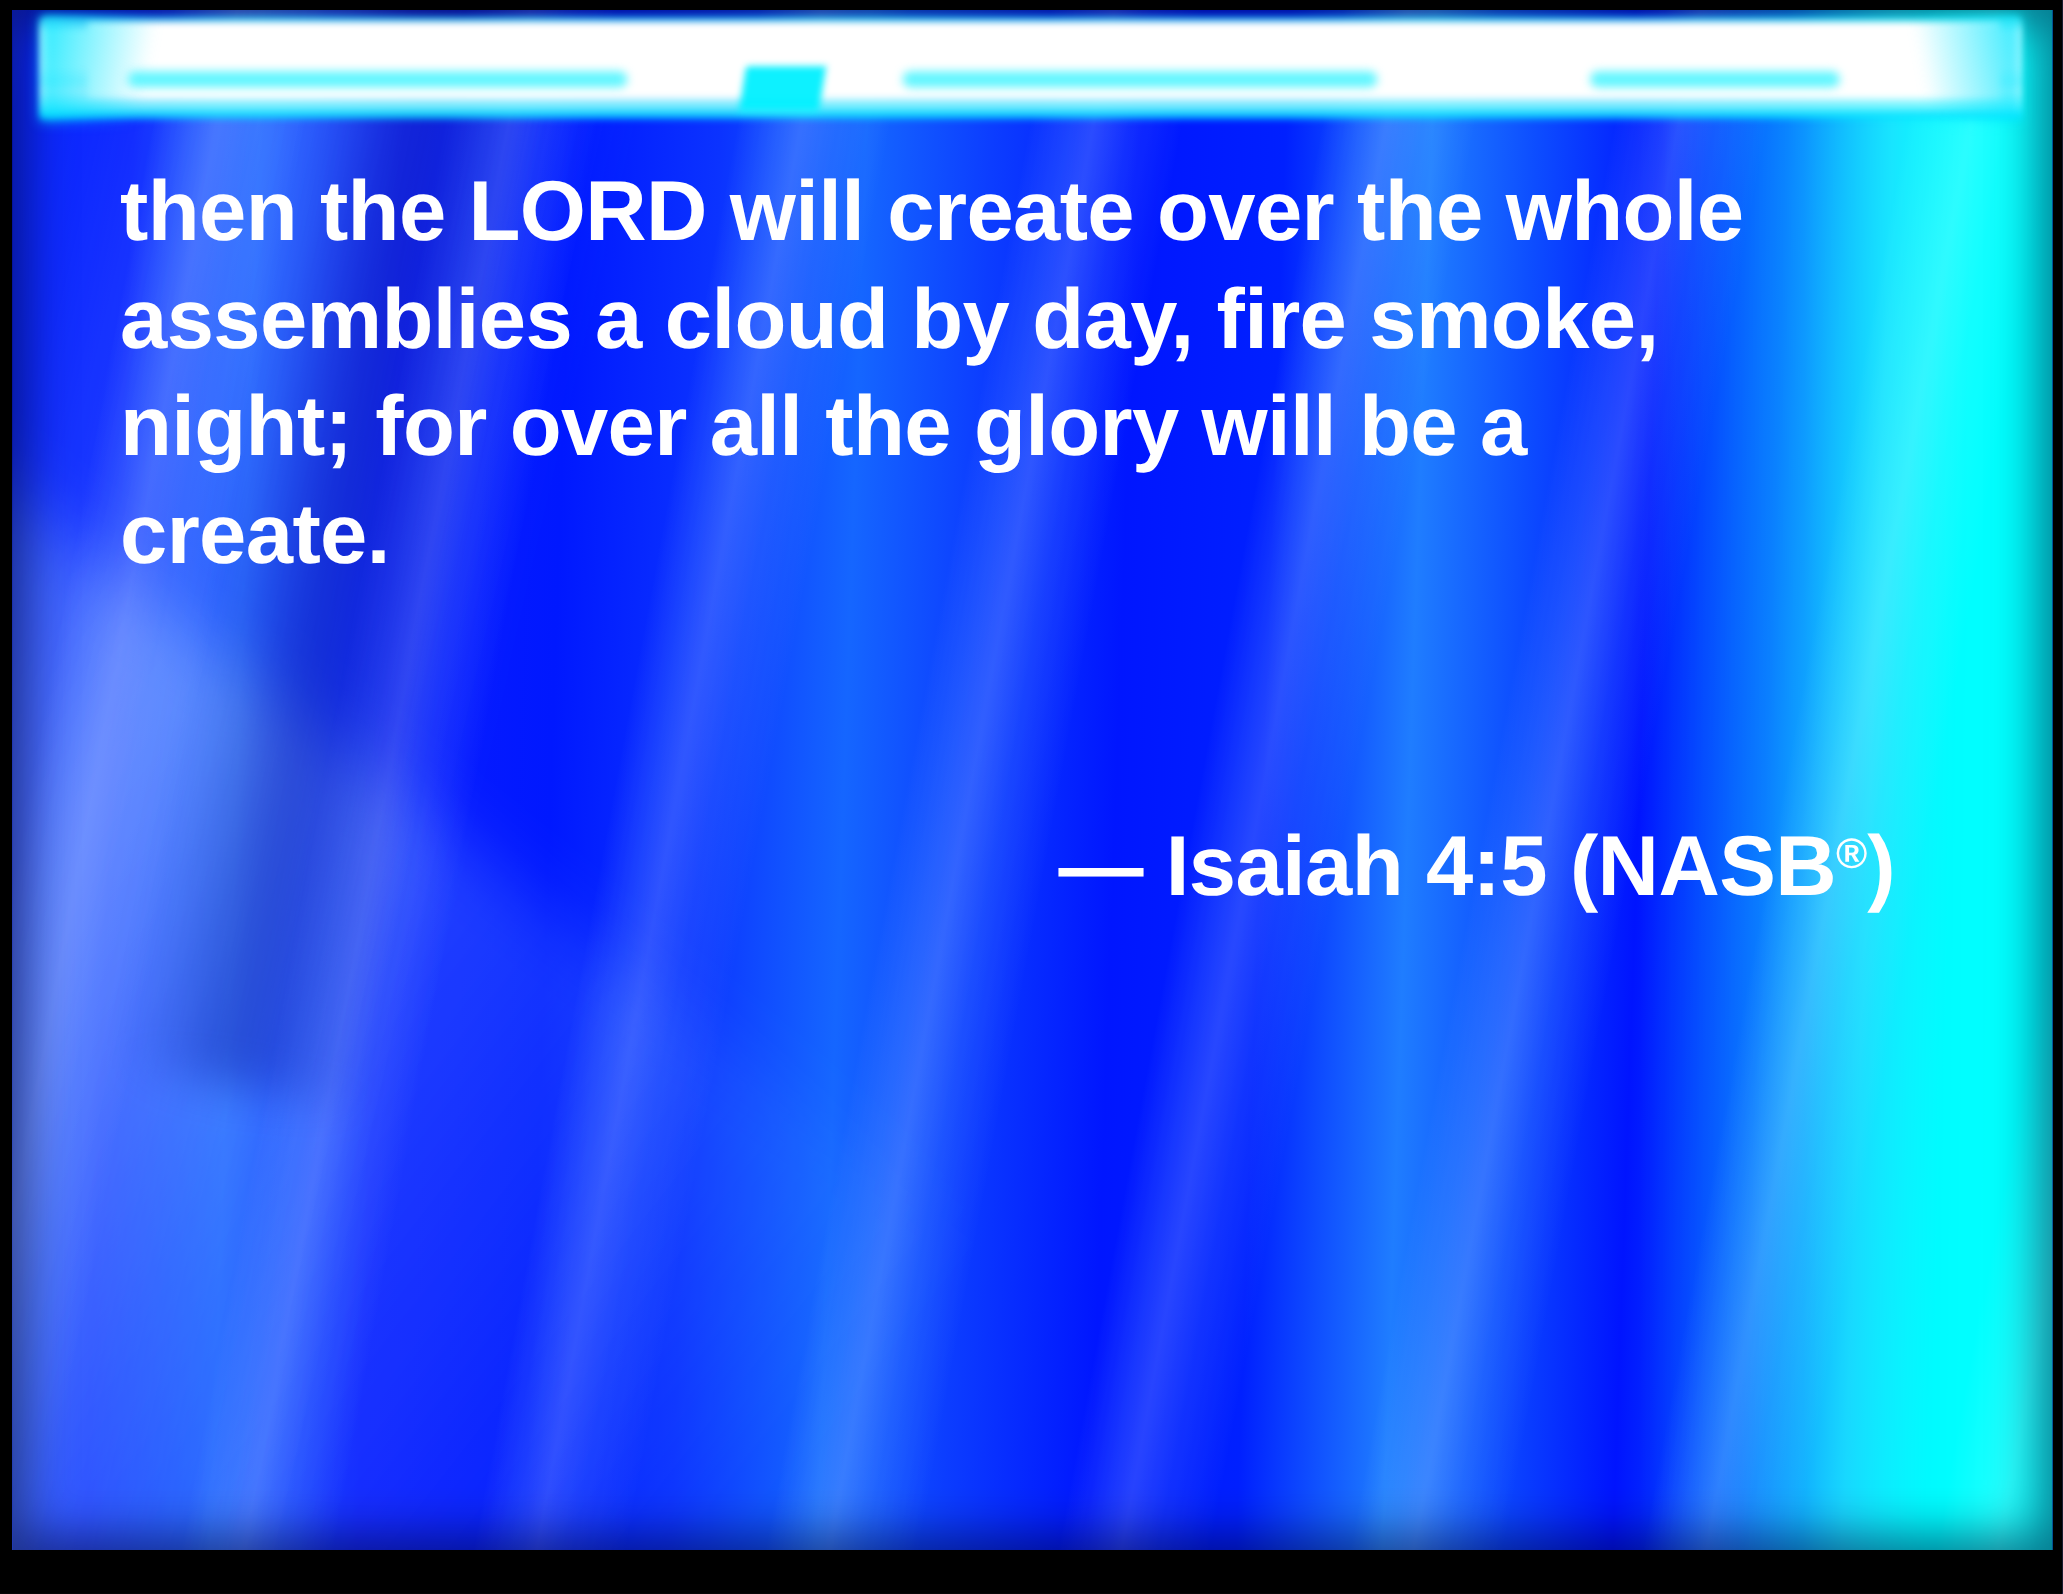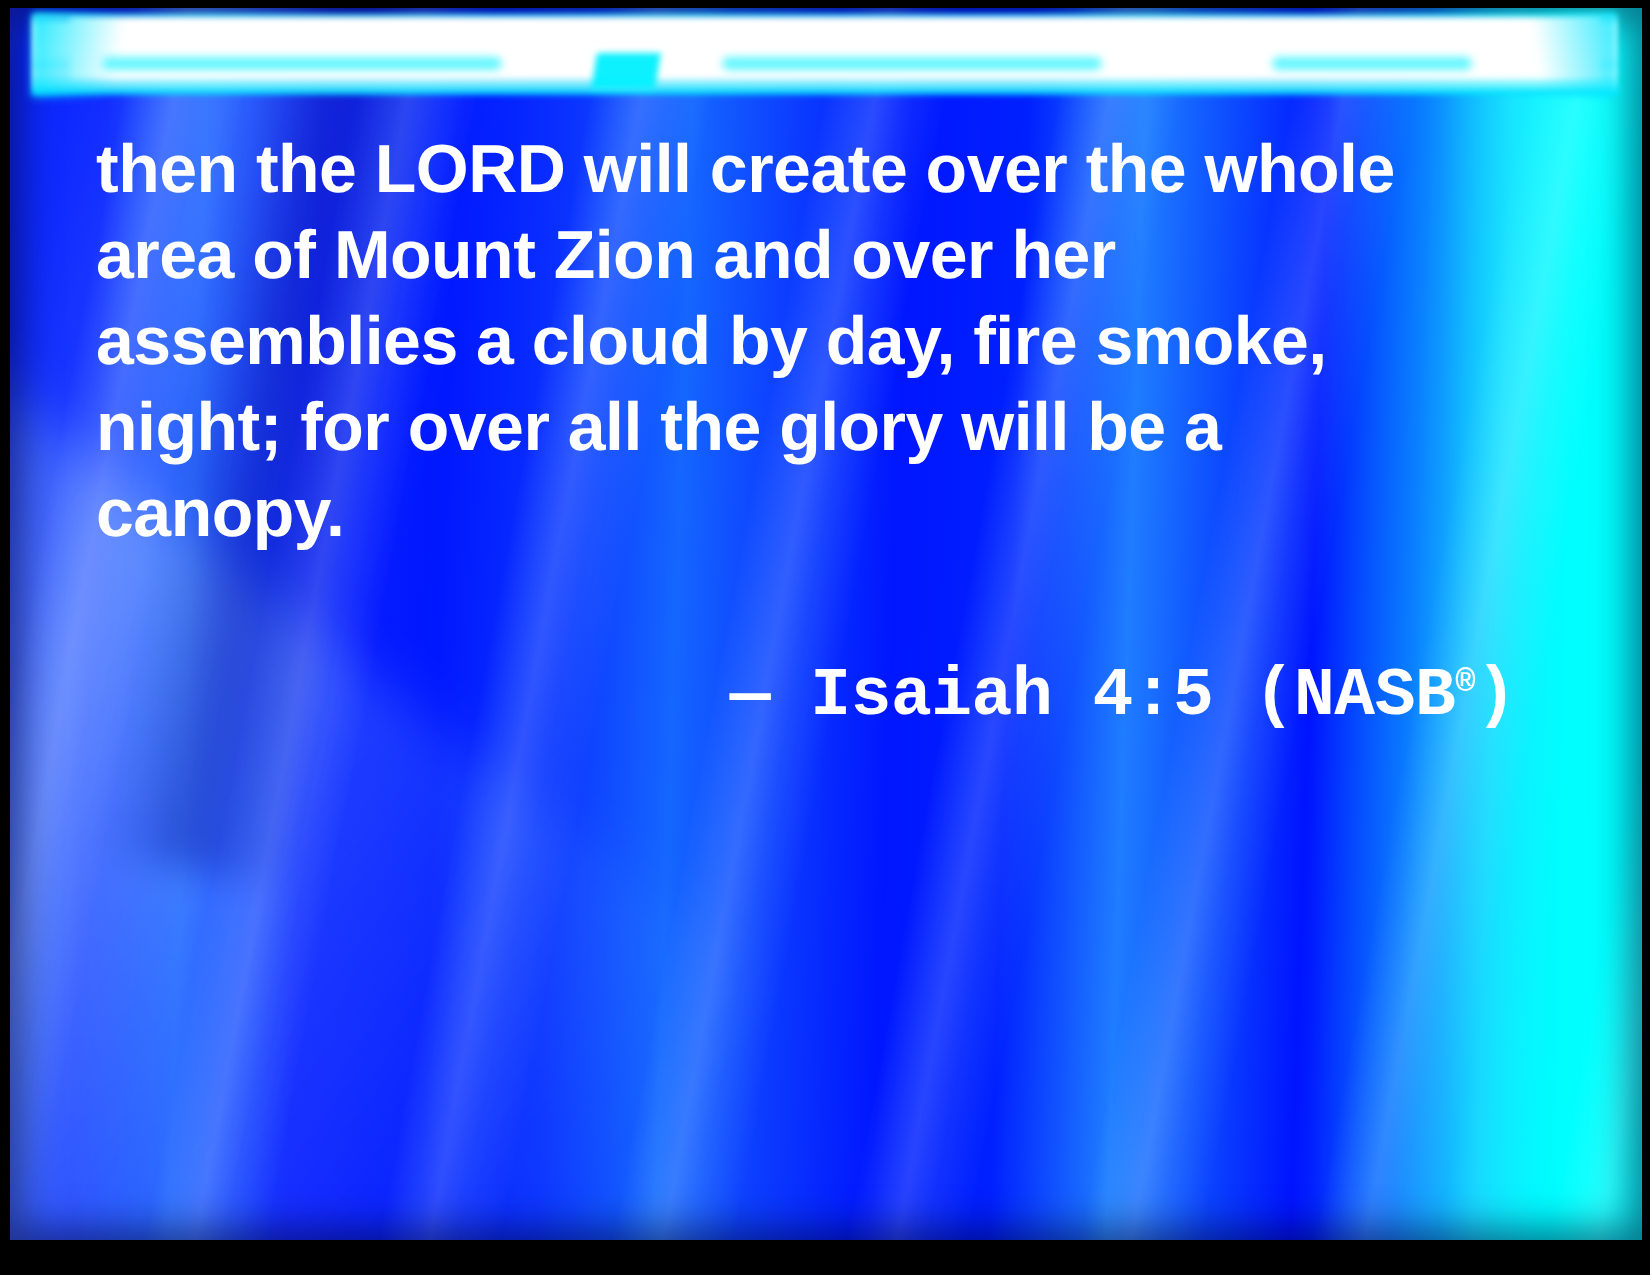--- a/index.html
+++ b/index.html
@@ -232,21 +232,21 @@
   }
   #attribution {
     position: absolute;
     left: 86px;
     top: 634px;
     width: 1420px;
     text-align: right;
   }
   .attr-text {
     color: #ffffff;
-    font-family: Liberation Mono, monospace;
+    font-family: Liberation Sans, sans-serif;
     font-weight: bold;
     font-size: 68px;
     line-height: 82px;
     letter-spacing: -0.5px;
     white-space: nowrap;
   }
   .reg-mark {
     font-size: 34px;
     vertical-align: 22px;
     letter-spacing: 0;
@@ -272,24 +272,23 @@
       <div class="banner-left-fade"></div>
       <div class="banner-right-fade"></div>
       <div class="banner-streak" style="left:70px; top:44px; width:400px;"></div>
       <div class="banner-streak" style="left:690px; top:44px; width:380px;"></div>
       <div class="banner-streak" style="left:1240px; top:44px; width:200px;"></div>
       <div class="banner-notch"></div>
     </div>
 
     <div id="verse-block">
       <div class="verse-line">then the LORD will create over the whole</div>
-      <div class="verse-line">area of Mount Zion and over her</div>
       <div class="verse-line">assemblies a cloud by day, fire smoke,</div>
       <div class="verse-line">night; for over all the glory will be a</div>
-      <div class="verse-line">canopy.</div>
+      <div class="verse-line">create.</div>
     </div>
 
     <div id="attribution">
       <span class="attr-text"><span>— Isaiah 4:5 (NASB</span><span class="reg-mark">®</span><span>)</span></span>
     </div>
 
   </div>
 </div>
 
 </body></html>

